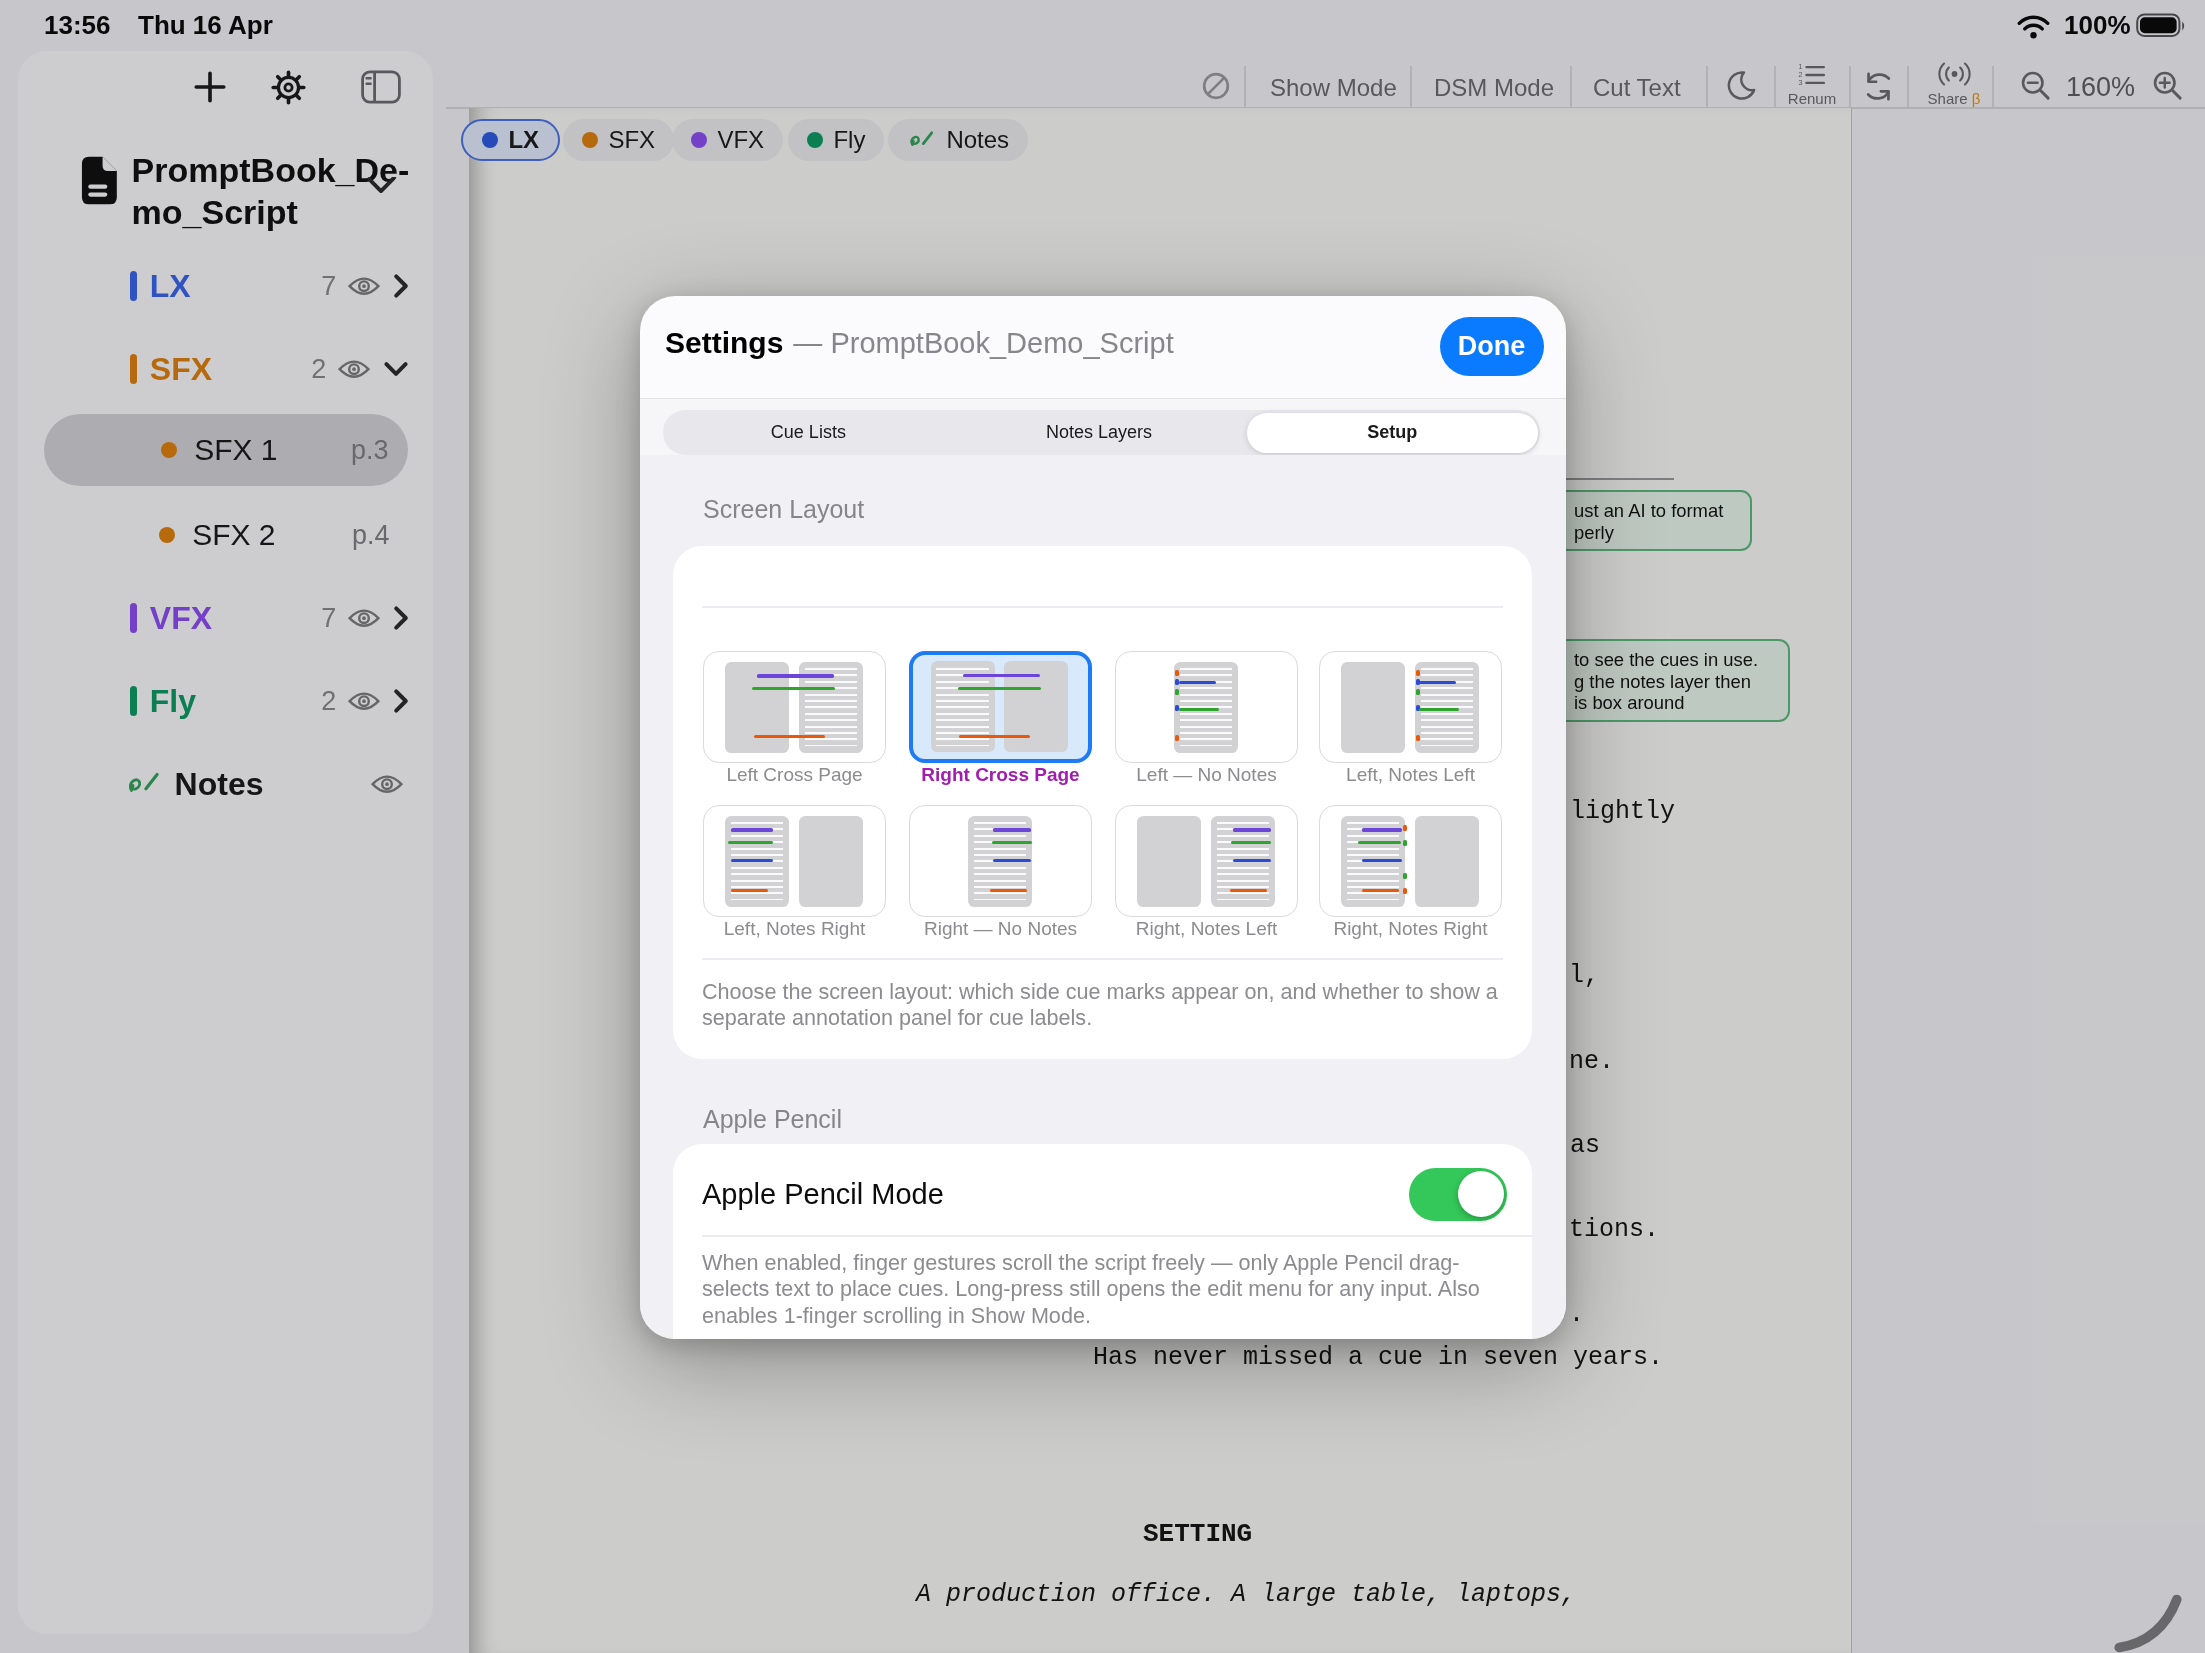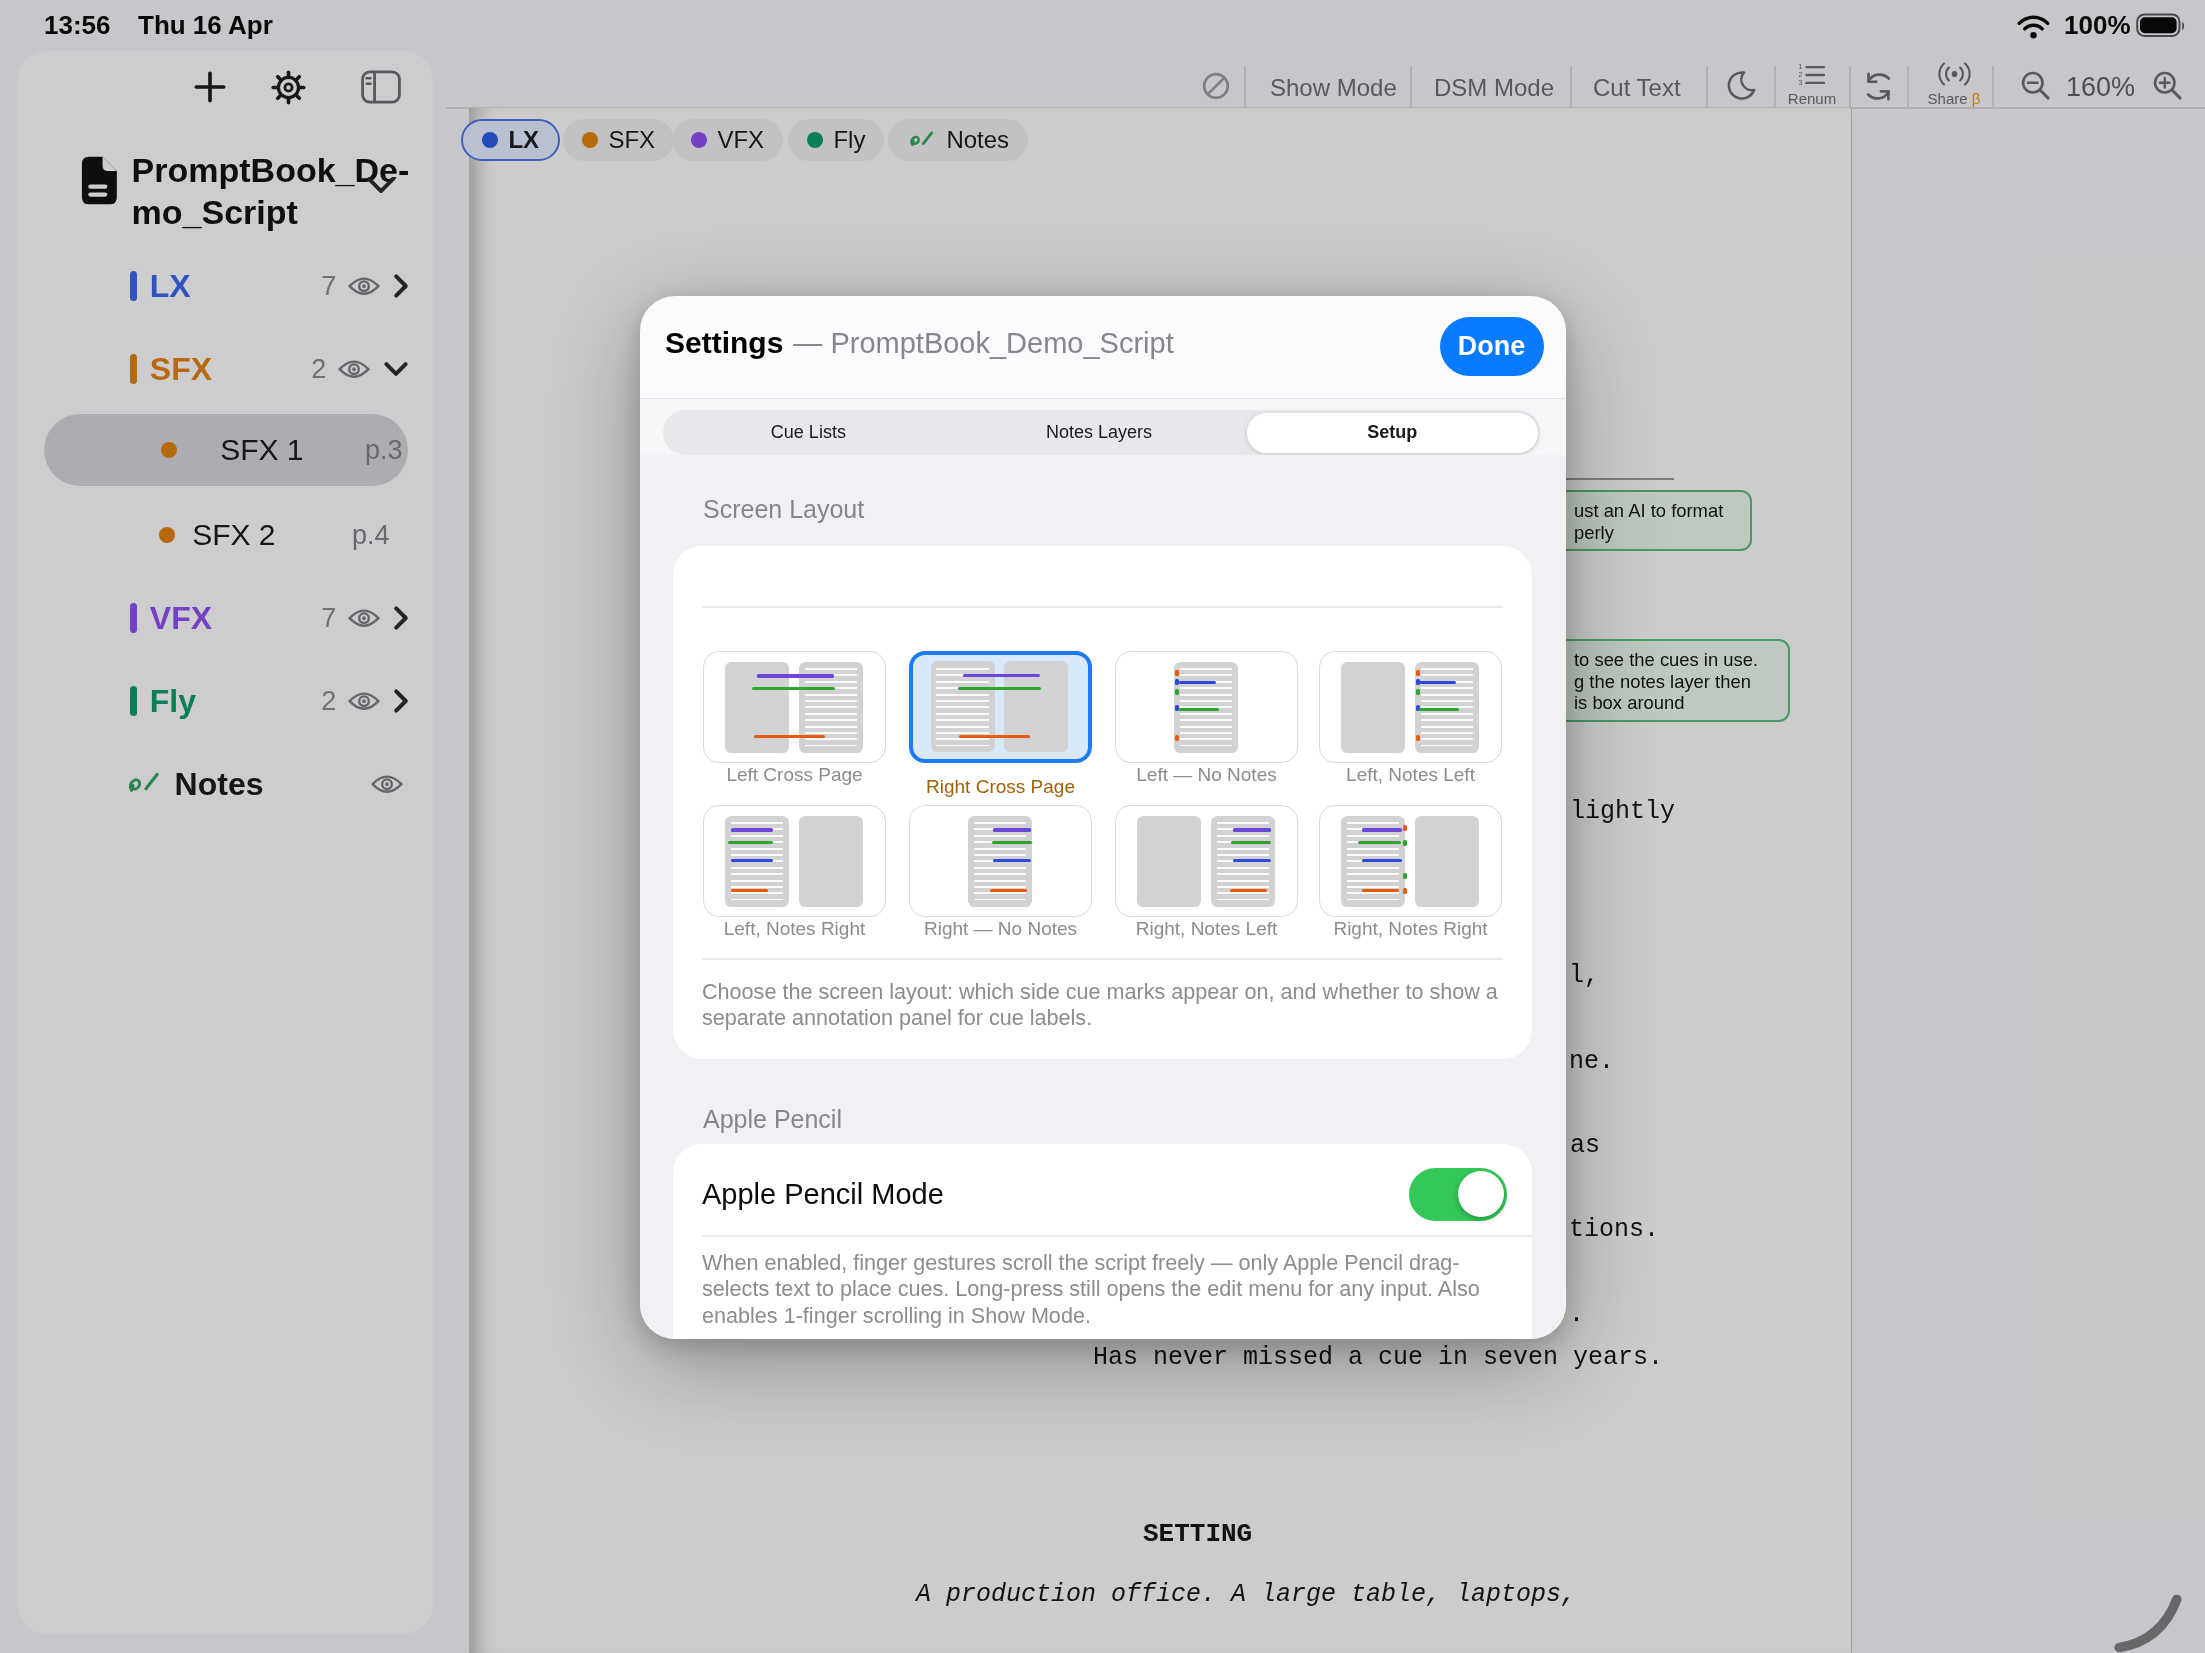--- a/index.html
+++ b/index.html
@@ -63,21 +63,21 @@
   #modal-body{position:absolute;left:0;top:159px;width:100%;height:884px;background:#f0f0f5;}
   .section-h{font-size:25px;color:#85858a;}
   .card{position:absolute;left:33px;width:859px;background:#fff;border-radius:29px;}
   .card-div{position:absolute;left:29px;right:29px;height:1.6px;background:#ececf0;}
   .desc{font-size:21.6px;line-height:26.4px;color:#8b8b90;}
 
   
   .thumb{position:absolute;width:183px;height:112px;background:#fff;border:1.6px solid #dadade;border-radius:16px;}
   .thumb.sel{background:#d8e9fc;border:4.8px solid #1d7bf5;}
   .thumb-lbl{position:absolute;width:183px;text-align:center;font-size:19px;color:#8b8b90;white-space:nowrap;}
-  .thumb-lbl.sel{color:#a16207;font-weight:400;margin-top:12px;}
+  .thumb-lbl.sel{color:#a21caf;font-weight:700;}
   .pg{position:absolute;top:9.6px;height:91px;width:64px;background:#d2d2d5;border-radius:6.4px;}
   .pg.lines::before{content:"";position:absolute;left:5.6px;right:5.6px;top:6.4px;bottom:6.4px;
       background:repeating-linear-gradient(to bottom,#fafafa 0 2px,transparent 2px 6.4px);}
   .pgL{left:21px;} .pgR{left:95px;} .pgC{left:58px;}
   .mk{position:absolute;height:3.2px;border-radius:1.6px;}
   .mk.p{background:var(--cue-purple);} .mk.g{background:var(--cue-green);}
   .mk.b{background:var(--cue-blue);} .mk.o{background:var(--cue-orange);}
   .tick{position:absolute;width:4px;height:6.4px;border-radius:1.6px;}
   .tick.o{background:var(--cue-orange);} .tick.b{background:var(--cue-blue);} .tick.g{background:var(--cue-green);}
 
@@ -168,21 +168,21 @@
           <circle cx="21" cy="14" r="6" fill="none" stroke="#7a7a7e" stroke-width="3"></circle>
           <circle cx="21" cy="14" r="2.3" fill="#7a7a7e"></circle>
         </svg>
         <svg width="26" height="16" viewBox="0 0 32 20">
           <path d="M4 4 L16 16 L28 4" fill="none" stroke="#2c2c2e" stroke-width="5" stroke-linecap="round" stroke-linejoin="round"></path>
         </svg>
       </span>
     </div>
 
     <div id="sel-pill" class="abs">
-      <div class="side-row" style="left:0;right:5px;top:17px;gap:26px;">
+      <div class="side-row" style="left:0;right:19px;top:17px;">
         <span class="child-dot" style="background:var(--sfx-orange);"></span>
         <span class="child-name">SFX 1</span>
         <span class="child-page">p.3</span>
       </div>
     </div>
 
     <div class="side-row" style="top:465px;right:43px;">
       <span class="child-dot" style="background:var(--sfx-orange);"></span>
       <span class="child-name">SFX 2</span>
       <span class="child-page">p.4</span>

